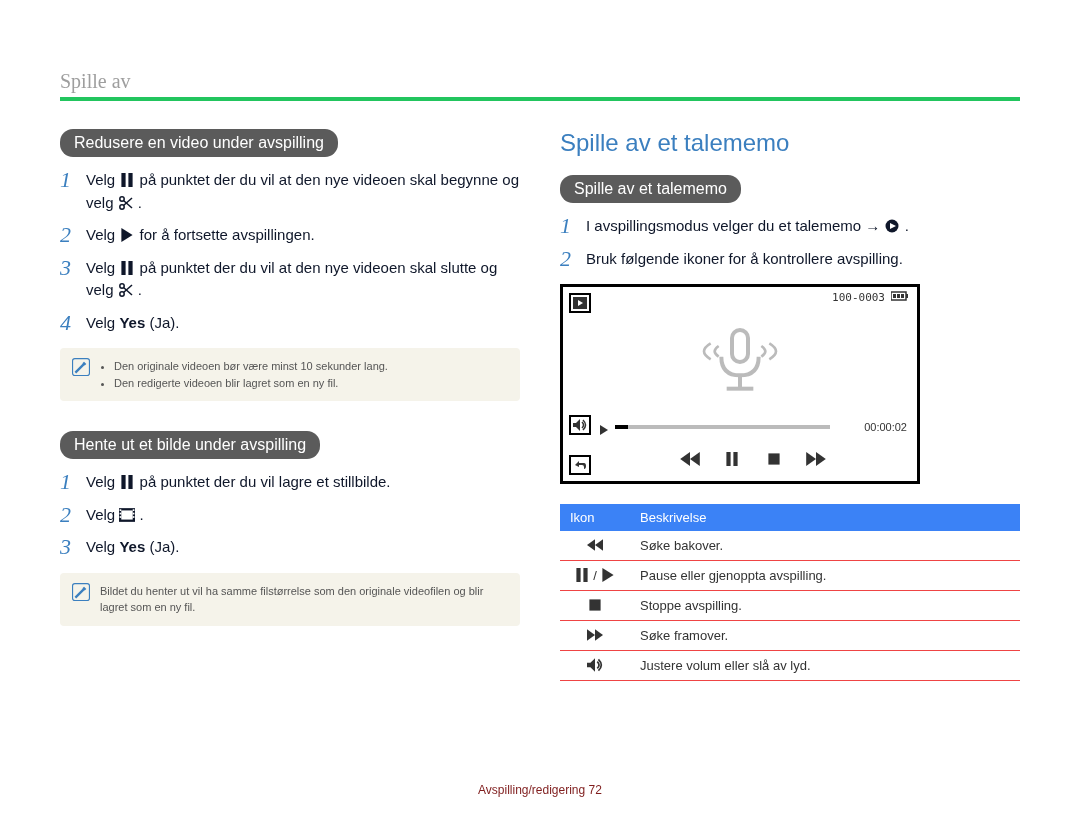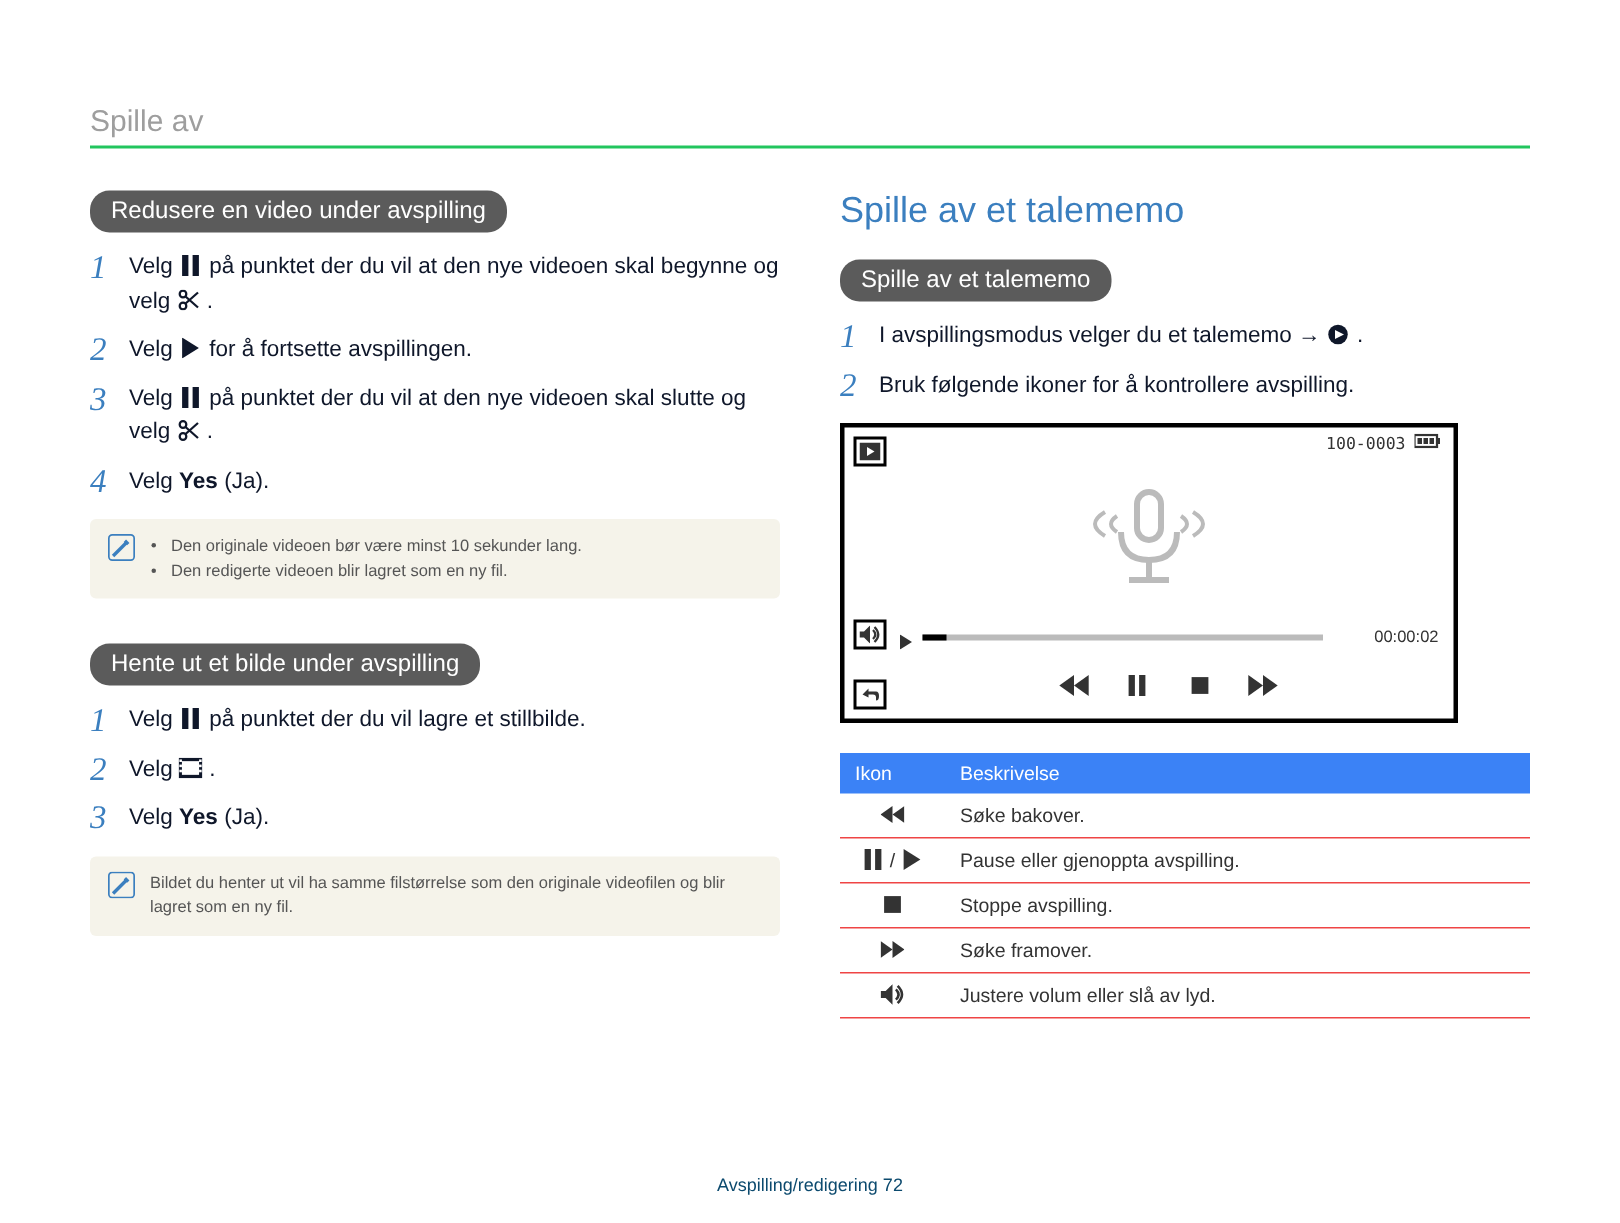--- a/index.html
+++ b/index.html
@@ -12,23 +12,24 @@
     position: relative;
     font-size: 14px;
   }
   .page {
     padding: 70px 60px 30px 60px;
   }
   .breadcrumb {
     color: #9e9e9e;
     font-size: 20px;
     font-weight: 300;
-    border-bottom: 2px solid #22c55e;
+    border-bottom: 4px solid #22c55e;
     padding-bottom: 4px;
     margin-bottom: 28px;
+    font-family: Liberation Serif, serif;
   }
   .columns {
     display: flex;
     gap: 40px;
   }
   .col {
     flex: 1;
     min-width: 0;
   }
   .pill {
@@ -84,21 +85,21 @@
   .note-body ul { list-style: disc; padding-left: 14px; }
   .section-title {
     color: #3b7fbf;
     font-size: 24px;
     font-weight: 400;
     margin-bottom: 18px;
   }
   
   .device {
     border: 3px solid #000;
-    width: 412px;
+    width: 360px;
     height: 200px;
     position: relative;
     background: #fff;
     margin: 12px 0 20px 0;
   }
   .device-top {
     position: absolute; top: 4px; right: 8px;
     font-family: monospace; font-size: 11px;
     display: flex; align-items: center; gap: 6px;
   }
@@ -158,21 +159,21 @@
   }
   table.icon-table td {
     padding: 7px 10px;
     border-bottom: 1px solid #ef4444;
   }
   table.icon-table td.col-icon {
     width: 70px; text-align:center;
   }
   .footer {
     position:absolute; bottom:18px; left:0; right:0;
-    text-align:center; font-size:12px; color:#0c4a6e;
+    text-align:center; font-size:12px; color:#7f1d1d;
   }
   .bold { font-weight:bold; }
 </style>
 </head>
 <body>
 
 <svg width="0" height="0" style="position:absolute">
   <symbol id="i-pause" viewBox="0 0 10 10">
       <rect x="1" y="0" width="3" height="10" fill="currentColor"></rect>
       <rect x="6" y="0" width="3" height="10" fill="currentColor"></rect>

